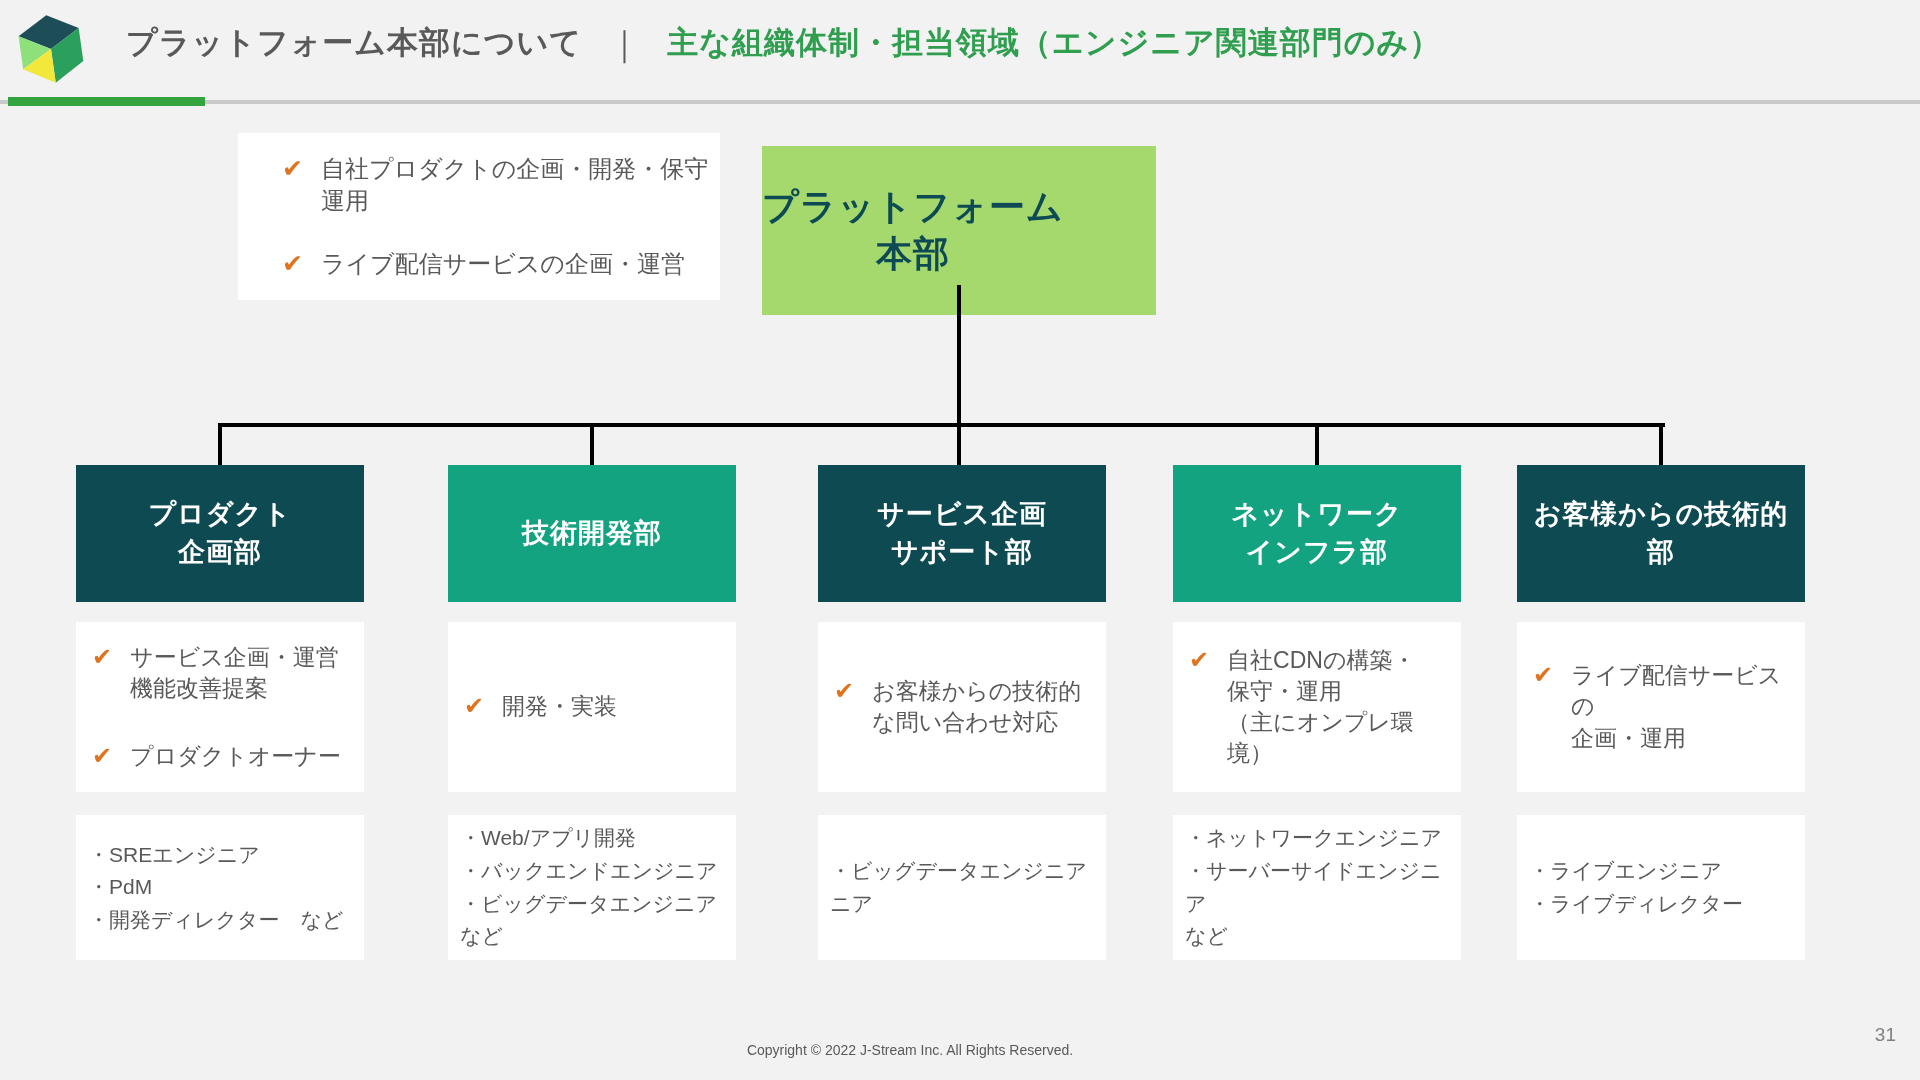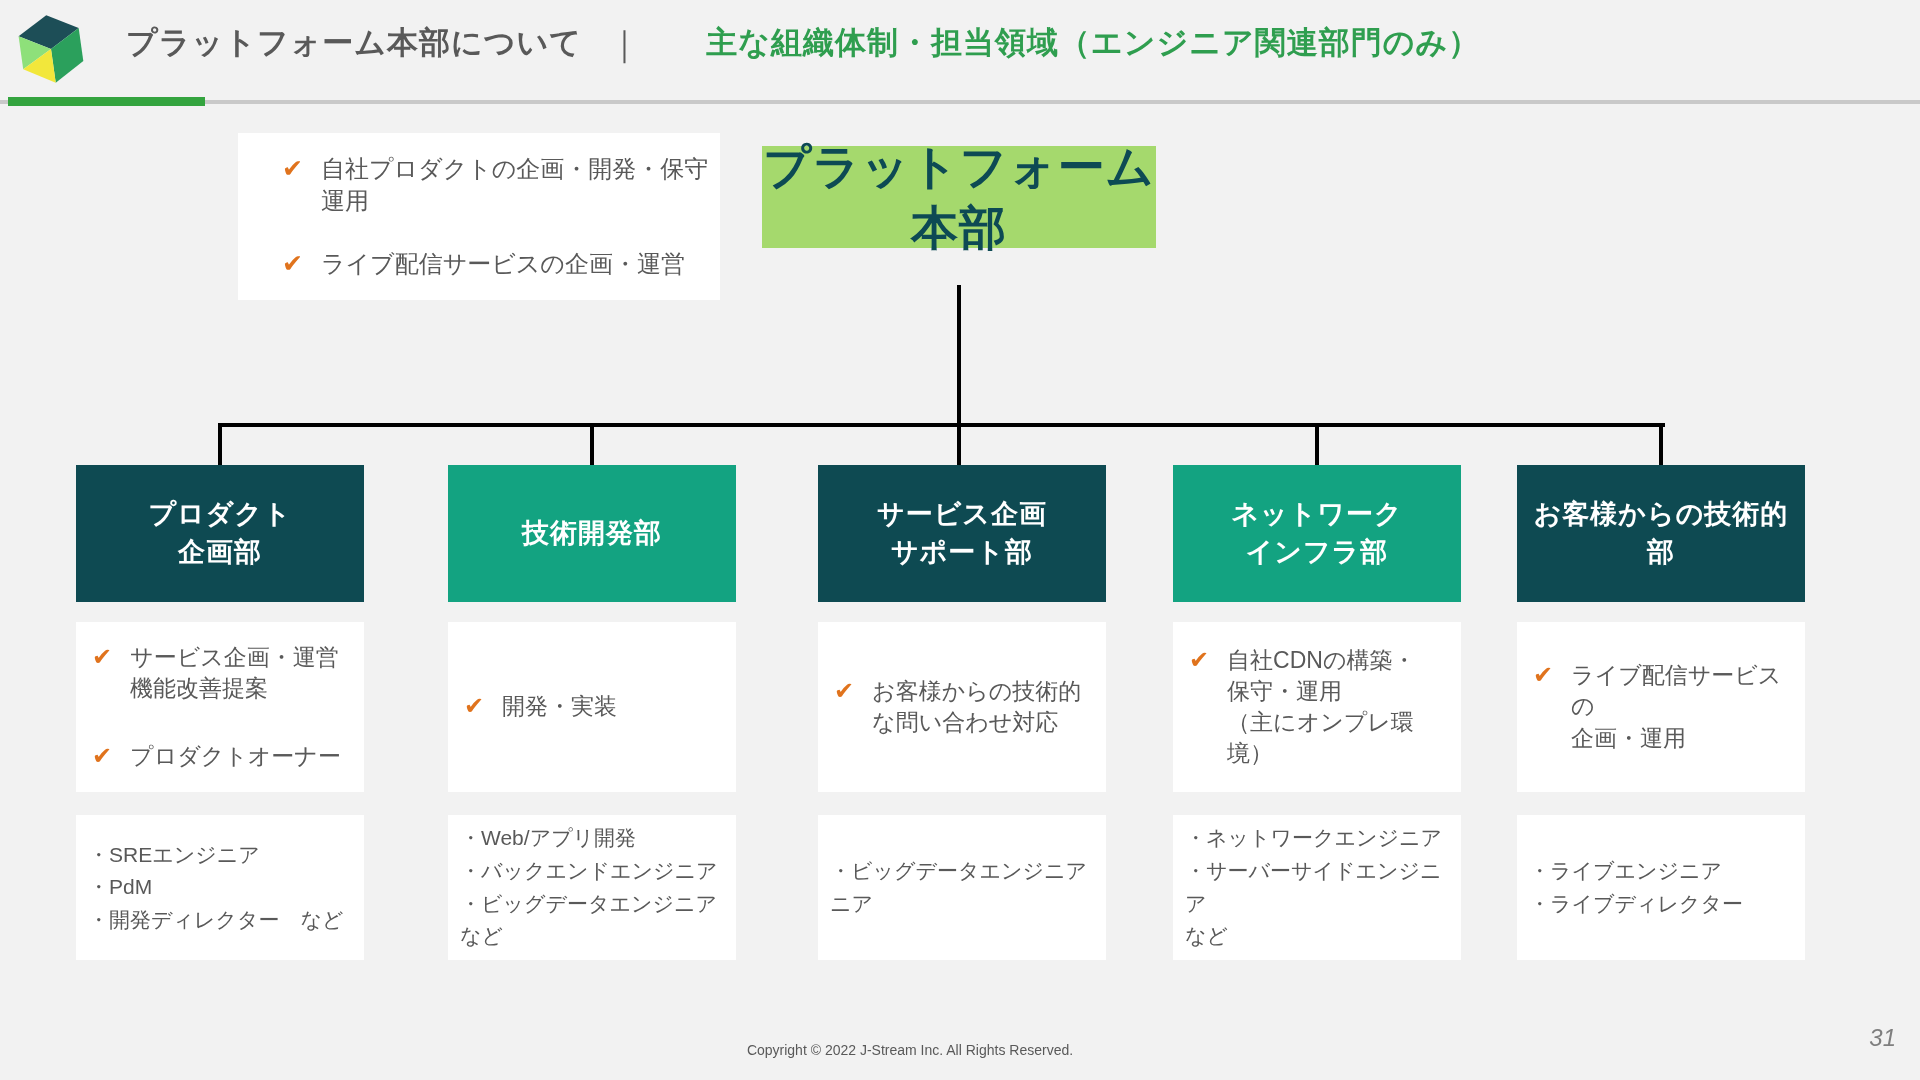--- a/index.html
+++ b/index.html
@@ -22,21 +22,21 @@
     width: 74px; height: 74px;
     transform: rotate(-8deg);
   }
   .title-row {
     position: absolute; left: 126px; top: 22px; height: 60px;
     display: flex; align-items: flex-start; gap: 26px;
     font-size: 31px; font-weight: 700; letter-spacing: 1px;
   }
   .t-left { color: var(--title_text, #595959); }
   .t-sep  { color: var(--title_text, #595959); font-weight: 400; font-size: 33px; }
-  .t-right{ color: var(--title_accent, #2f9e4f); margin-left: 39px; }
+  .t-right{ color: var(--title_accent, #2f9e4f); }
   .rule-gray {
     position: absolute; left: 0; top: 100px; width: 1920px; height: 4px;
     background: var(--underline_gray, #c9c9c9);
   }
   .rule-green {
     position: absolute; left: 8px; top: 97px; width: 197px; height: 9px;
     background: var(--underline_green, #34a43f);
   }
 
   
@@ -51,25 +51,25 @@
     color: var(--check_orange, #e0731d);
     font-weight: 700; font-size: 25px; line-height: 1.25;
   }
   .check-text {
     color: var(--body_text, #595959);
     font-size: 24px; line-height: 1.35;
   }
 
   
   .root-box {
-    position: absolute; left: 762px; top: 146px; width: 394px; height: 102px;
+    position: absolute; left: 762px; top: 146px; width: 394px; height: 169px;
     background: var(--root_box_bg, #a5d96d);
-    display: flex; align-items: center; justify-content: center; text-align: center;
+    display: flex; align-items: center; justify-content: flex-start; text-align: center;
     color: var(--root_box_text, #0d4a54);
-    font-size: 47px; font-weight: 700; line-height: 1.3; letter-spacing: 1px;
+    font-size: 36px; font-weight: 700; line-height: 1.3; letter-spacing: 1px;
   }
 
   
   .conn { position: absolute; background: var(--connector, #000000); }
   .trunk { left: 957px; top: 285px; width: 4px; height: 180px; }
   .hline { left: 218px; top: 423px; width: 1447px; height: 4px; }
   .drop  { top: 425px; width: 4px; height: 40px; }
   .drop-1 { left: 218px; }
   .drop-2 { left: 590px; }
   .drop-4 { left: 1315px; }
@@ -102,21 +102,21 @@
     font-size: 21px; line-height: 1.55;
   }
 
   
   .copyright {
     position: absolute; left: 0; top: 1042px; width: 1820px; text-align: center;
     color: var(--body_text, #595959); font-size: 14px;
   }
   .page-number {
     position: absolute; right: 24px; top: 1024px;
-    color: #7f7f7f; font-size: 24px; font-style: italic;
+    color: #7f7f7f; font-size: 19px;
   }
 </style>
 </head>
 <body>
 
 <div class="page">
 
   <svg class="logo" viewBox="0 0 100 100" aria-hidden="true">
     <polygon points="50,4 91,27 50,50 9,27" fill="var(--logo_top, #1d4e57)"></polygon>
     <polygon points="91,27 91,72 50,96 50,50" fill="var(--logo_right, #2ba05c)"></polygon>

